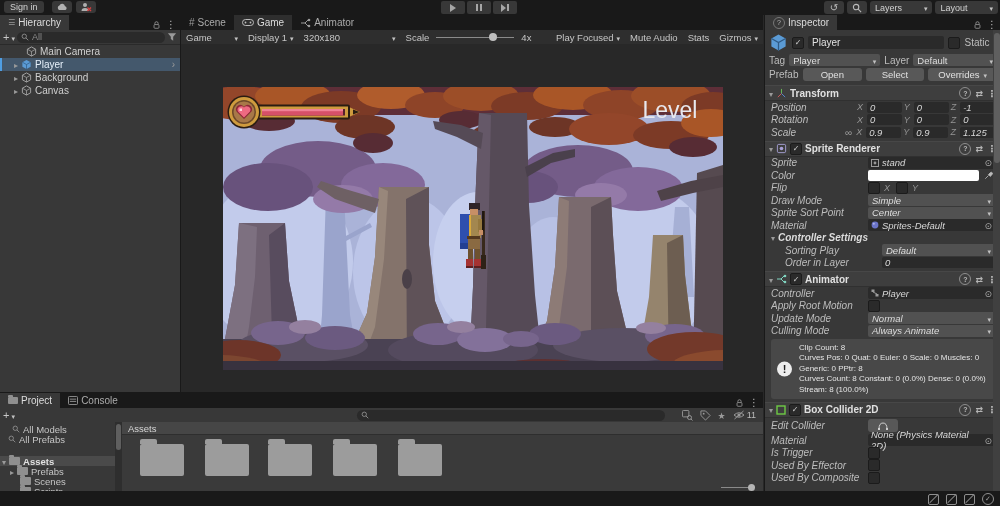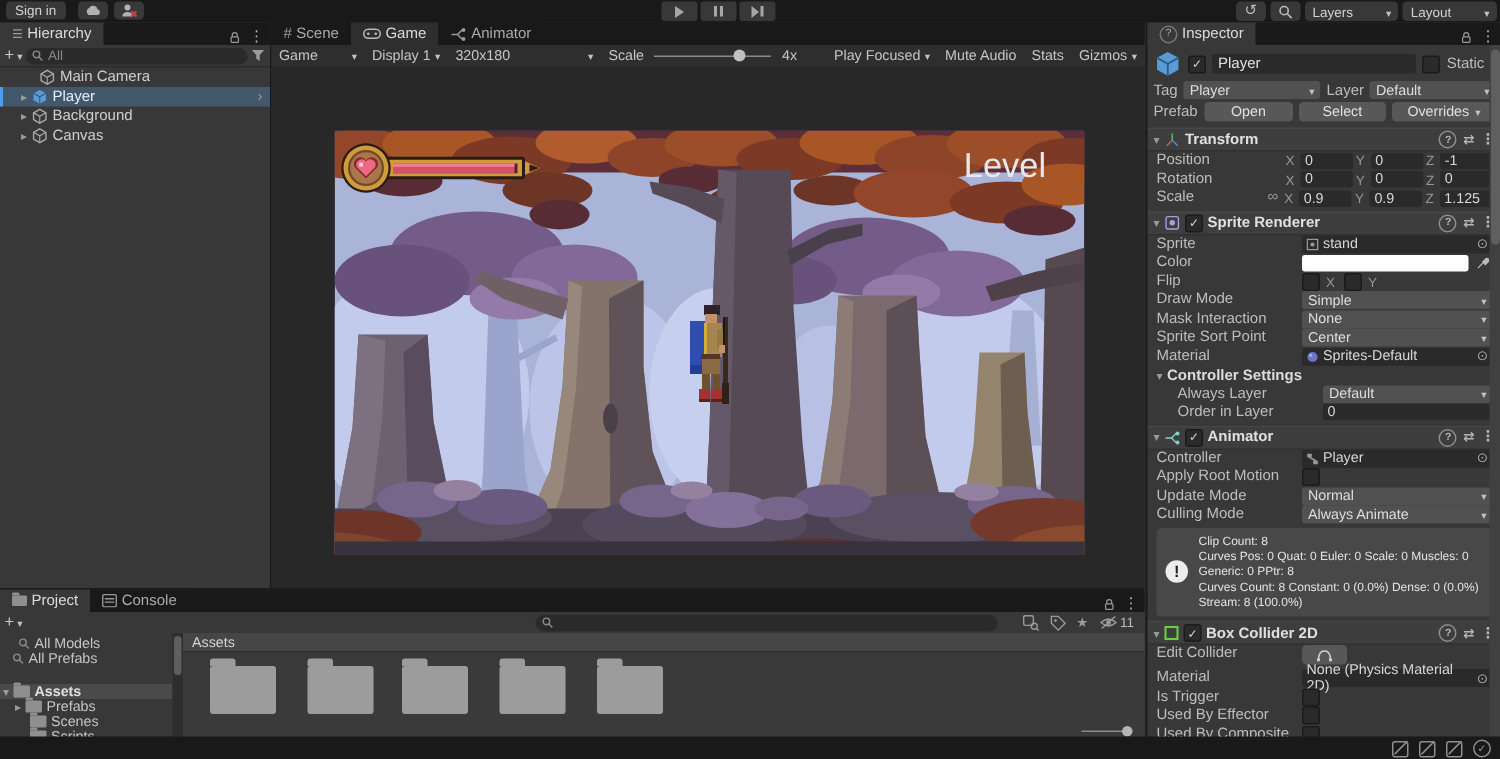--- a/index.html
+++ b/index.html
@@ -76,21 +76,21 @@
   .minilab{color:#bdbdbd;font-size:10px;}
   .dd{flex:1;height:12px;background:#515151;border-radius:2px;display:flex;align-items:center;
     padding:0 4px;color:#dedede;font-size:9.5px;min-width:0;gap:2px;}
   .dd .i-caret{margin-left:auto;}
   .btn{height:13px;background:#585858;border-radius:3px;display:flex;align-items:center;justify-content:center;
     color:#e0e0e0;font-size:9.5px;padding:0 4px;}
   .comp{border-top:1px solid #474747;}
   .comp-h{height:14px;background:#3e3e3e;display:flex;align-items:center;gap:3px;padding:0 4px;
     border-bottom:1px solid #303030;font-size:10px;color:#e0e0e0;font-weight:bold;}
   .comp-h .hicons{margin-left:auto;display:flex;align-items:center;gap:4px;}
-  .irow{display:flex;height:12.5px;padding:0 6px 0 6px;font-size:10px;color:#bdbdbd;}
+  .irow{display:flex;align-items:center;height:12.5px;padding:0 6px 0 6px;font-size:10px;color:#bdbdbd;font-style:italic;}
   .ilabel{flex:none;width:97px;white-space:nowrap;overflow:hidden;}
   .ifield{flex:1;display:flex;align-items:center;gap:2px;min-width:0;}
   .axis{color:#969696;font-size:9px;margin-right:2px;}
   .num{flex:1;background:#2a2a2a;border-radius:2px;height:11px;line-height:11px;padding:0 3px;
     color:#d8d8d8;font-size:9.5px;min-width:0;}
   .obj{flex:1;height:12px;background:#2a2a2a;border-radius:2px;display:flex;align-items:center;gap:3px;
     padding:0 3px;font-size:9.5px;color:#d8d8d8;min-width:0;}
   .obj .i-pick{margin-left:auto;}
   .colorbar{flex:1;height:11px;background:#ffffff;border-radius:2px;}
   .eyedrop{width:14px;height:12px;display:flex;align-items:center;justify-content:center;}
@@ -590,27 +590,20 @@
         </div>
         </div>
       <div class="irow">
           <span class="ilabel">Draw Mode</span>
         <div class="dd">
             <span>Simple</span>
             <span class="i-caret"></span>
           </div>
         </div>
       <div class="irow">
-          <span class="ilabel">Mask Interaction</span>
-        <div class="dd">
-            <span>None</span>
-            <span class="i-caret"></span>
-          </div>
-        </div>
-      <div class="irow">
           <span class="ilabel">Sprite Sort Point</span>
         <div class="dd">
             <span>Center</span>
             <span class="i-caret"></span>
           </div>
         </div>
       <div class="irow">
           <span class="ilabel">Material</span>
         <div class="obj">
           <svg width="8" height="8" viewBox="0 0 8 8">
@@ -621,21 +614,21 @@
             <span class="i-pick"></span>
         </div>
         </div>
       <div class="irow">
         <span class="subhead">
             <span class="i-arr-d"></span>
           <span>Controller Settings</span>
           </span>
         </div>
       <div class="irow">
-          <span class="ilabel" style="padding-left:14px;">Always Layer</span>
+          <span class="ilabel" style="padding-left:14px;">Sorting Play</span>
         <div class="dd">
             <span>Default</span>
             <span class="i-caret"></span>
           </div>
         </div>
       <div class="irow" style="padding-bottom:2px;">
           <span class="ilabel" style="padding-left:14px;">Order in Layer</span>
         <span class="num">0</span>
         </div>
     </div>

